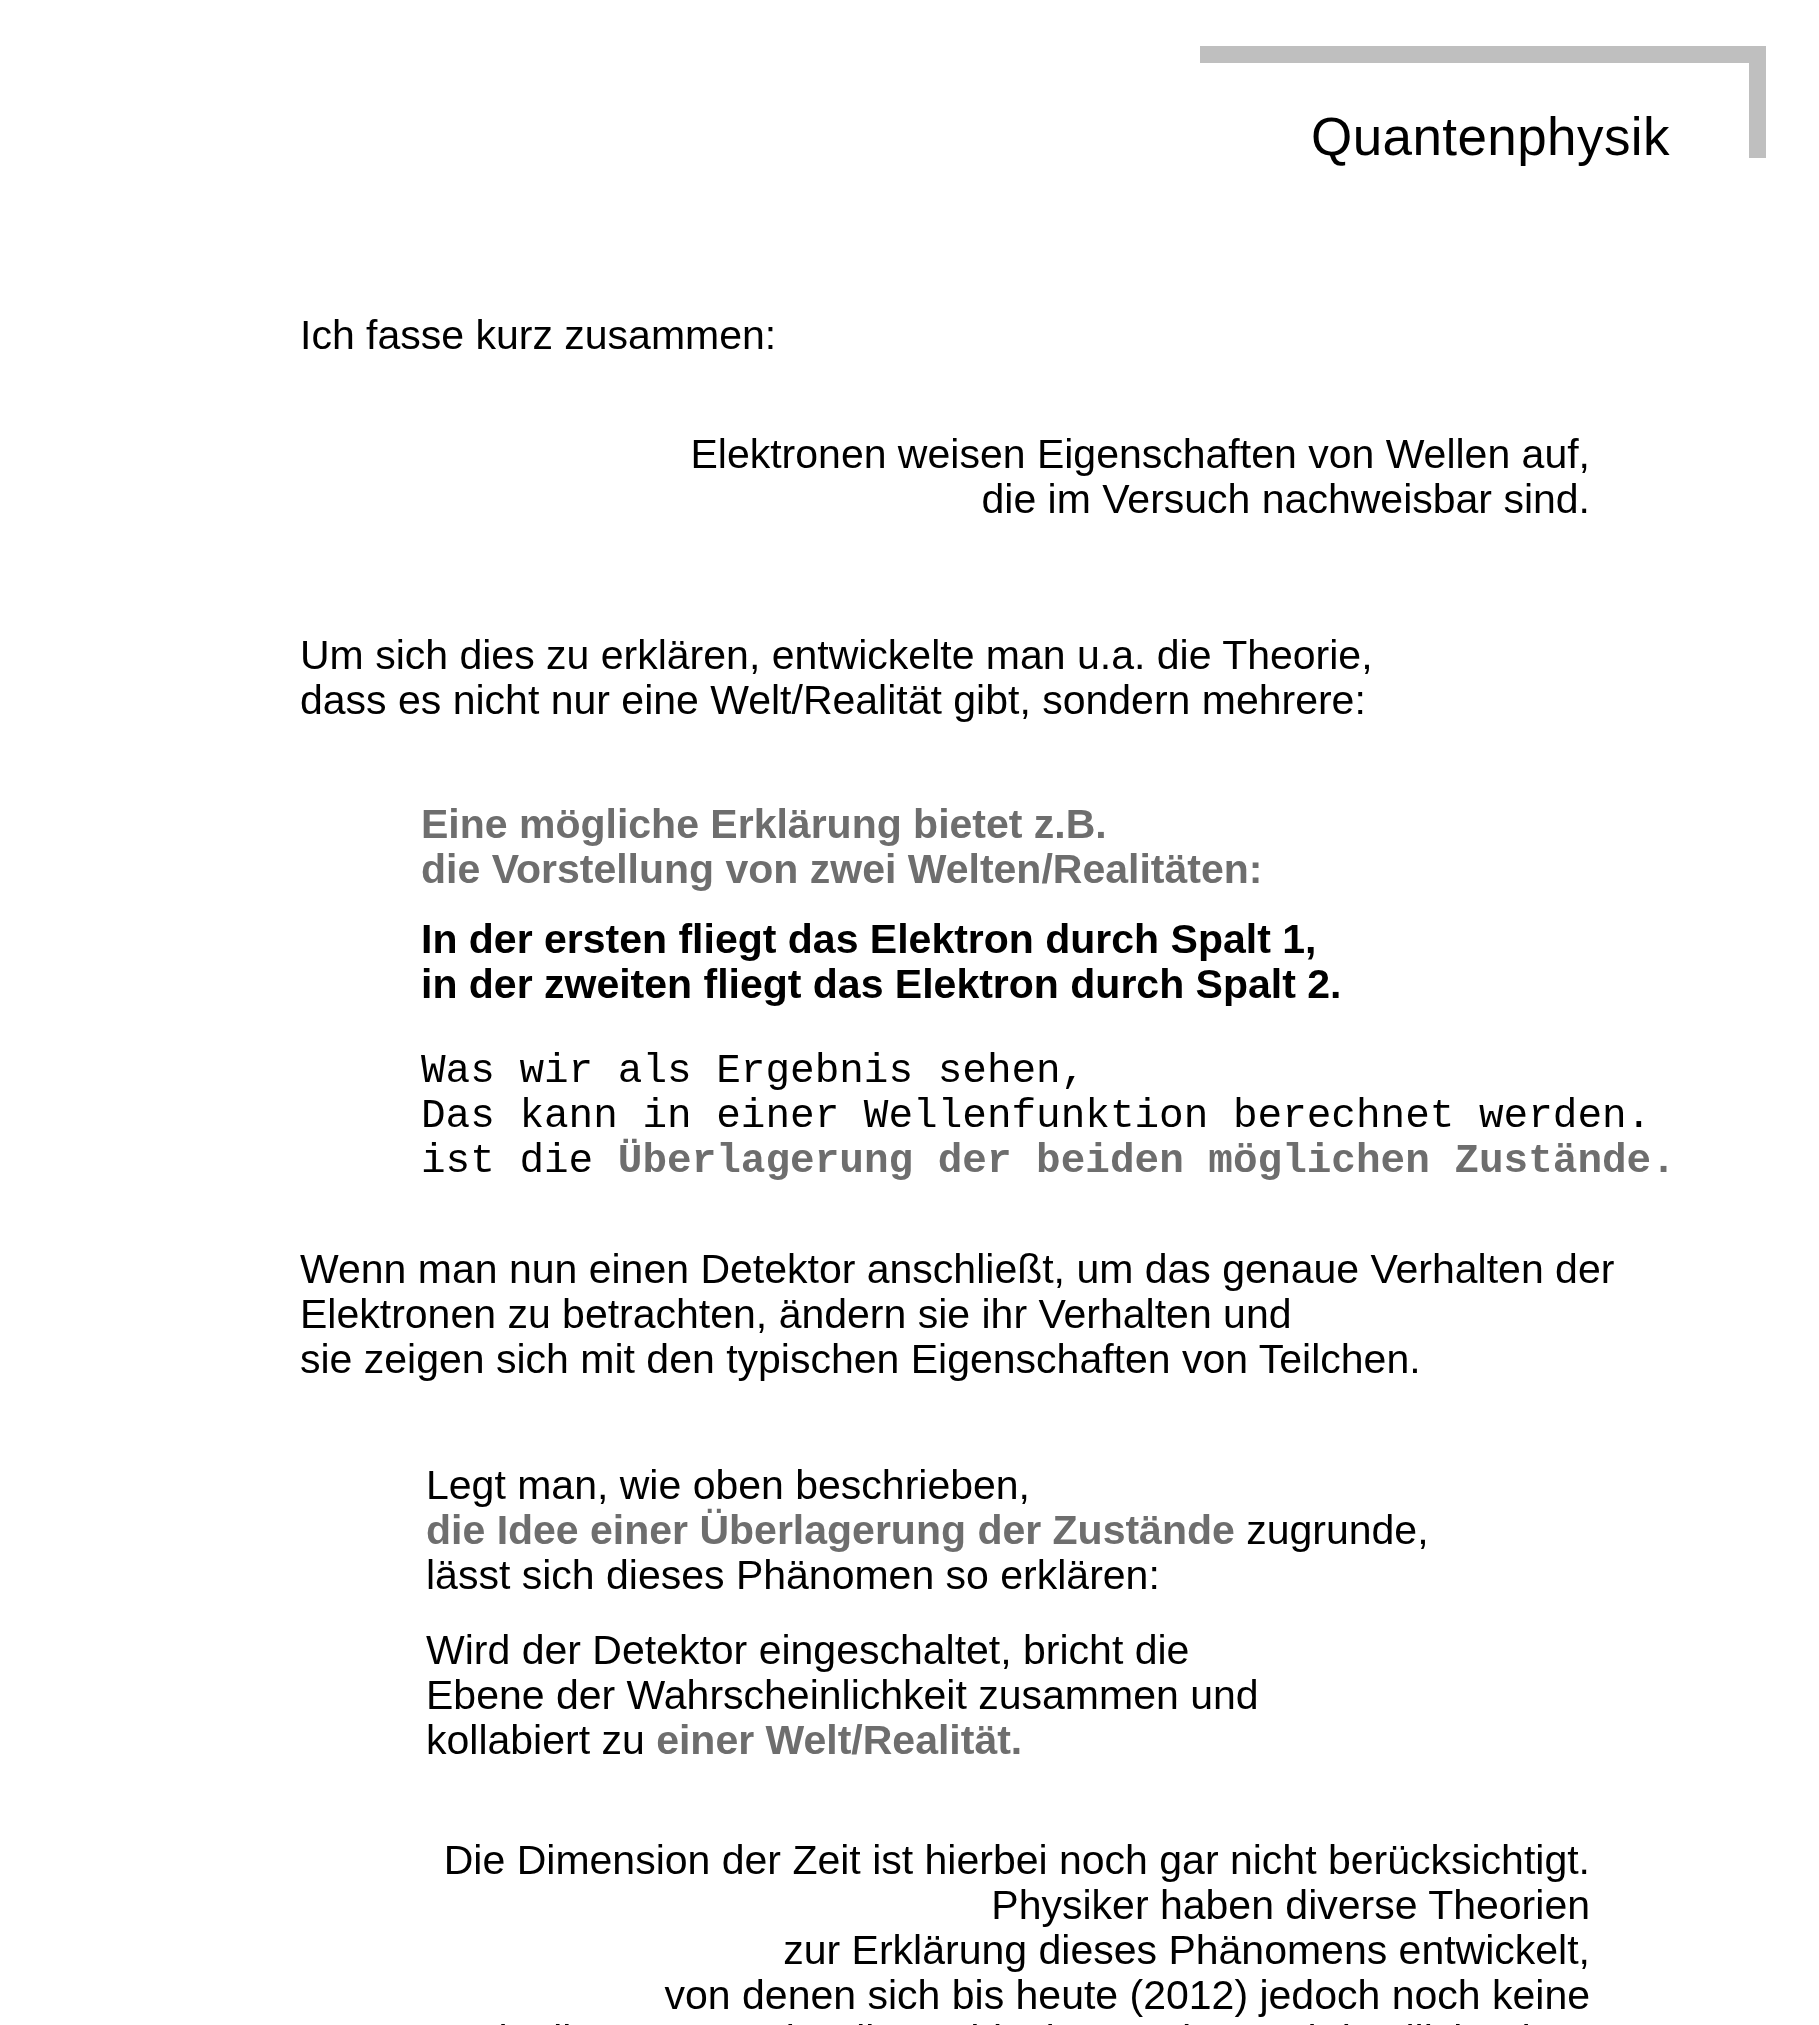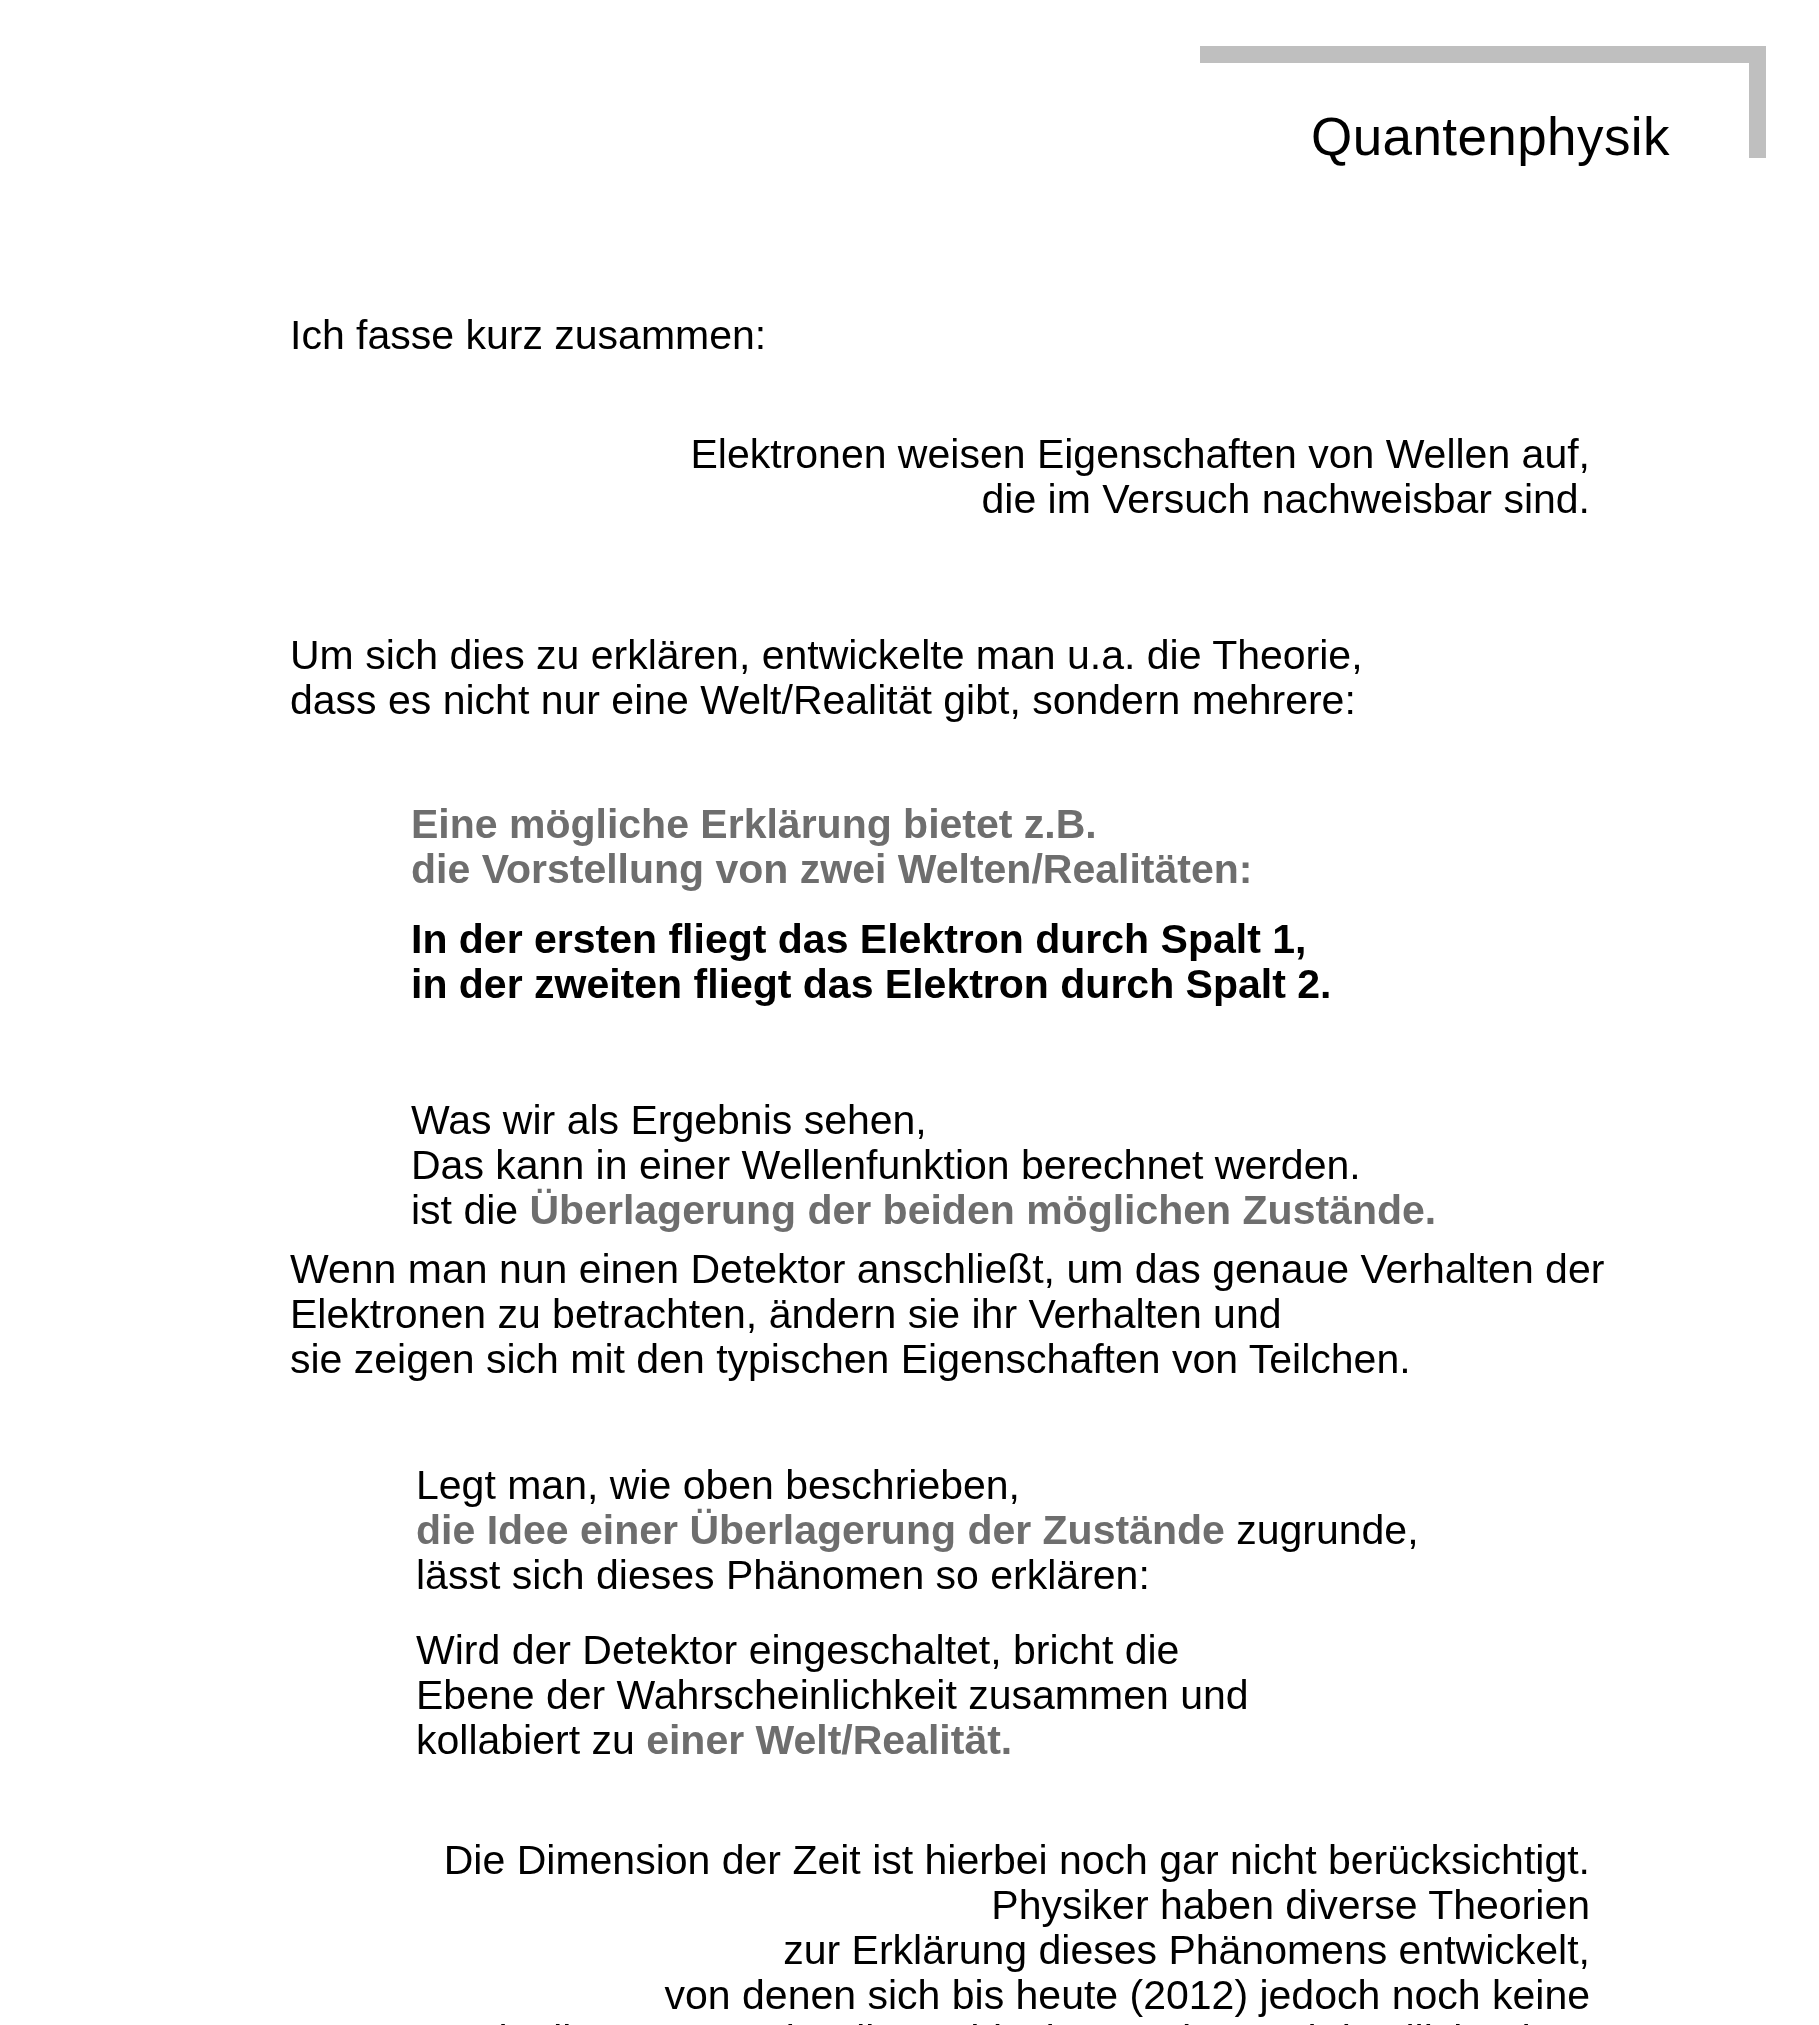--- a/index.html
+++ b/index.html
@@ -24,21 +24,21 @@
     color:#000000;
     letter-spacing:0.4px;
   }
   .para {
     position:absolute;
     font-size:41px;
     line-height:45px;
     color:#000000;
   }
   .para.center { text-align:right; }
-  .line { white-space:nowrap; }
+  .line { white-space:nowrap;margin-left:10px; }
   .gray {
     color:var(--emphasis,#6e6e6e);
     font-weight:bold;
   }
 </style>
 </head>
 <body>
 
 <div class="page">
   <div class="bar bar-h"></div>
@@ -57,21 +57,21 @@
         <div class="line"><span>dass es nicht nur eine Welt/Realität gibt, sondern mehrere:</span></div>
       </div>
       <div class="para" style="top: 802px; left: 411px;">
         <div class="line"><span class="gray">Eine mögliche Erklärung bietet z.B.</span></div>
         <div class="line"><span class="gray">die Vorstellung von zwei Welten/Realitäten:</span></div>
       </div>
       <div class="para" style="top: 917px; left: 411px; font-weight: bold;">
         <div class="line"><span>In der ersten fliegt das Elektron durch Spalt 1,</span></div>
         <div class="line"><span>in der zweiten fliegt das Elektron durch Spalt 2.</span></div>
       </div>
-      <div class="para" style="top: 1098px; left: 411px;">
+      <div class="para" style="top: 1049px; left: 411px; font-family: Liberation Mono, monospace;">
         <div class="line"><span>Was wir als Ergebnis sehen,</span></div>
         <div class="line"><span>Das kann in einer Wellenfunktion berechnet werden.</span></div>
         <div class="line"><span>ist die </span><span class="gray">Überlagerung der beiden möglichen Zustände.</span></div>
       </div>
       <div class="para" style="top: 1247px; left: 290px;">
         <div class="line"><span>Wenn man nun einen Detektor anschließt, um das genaue Verhalten der</span></div>
         <div class="line"><span>Elektronen zu betrachten, ändern sie ihr Verhalten und</span></div>
         <div class="line"><span>sie zeigen sich mit den typischen Eigenschaften von Teilchen.</span></div>
       </div>
       <div class="para" style="top: 1463px; left: 416px;">

